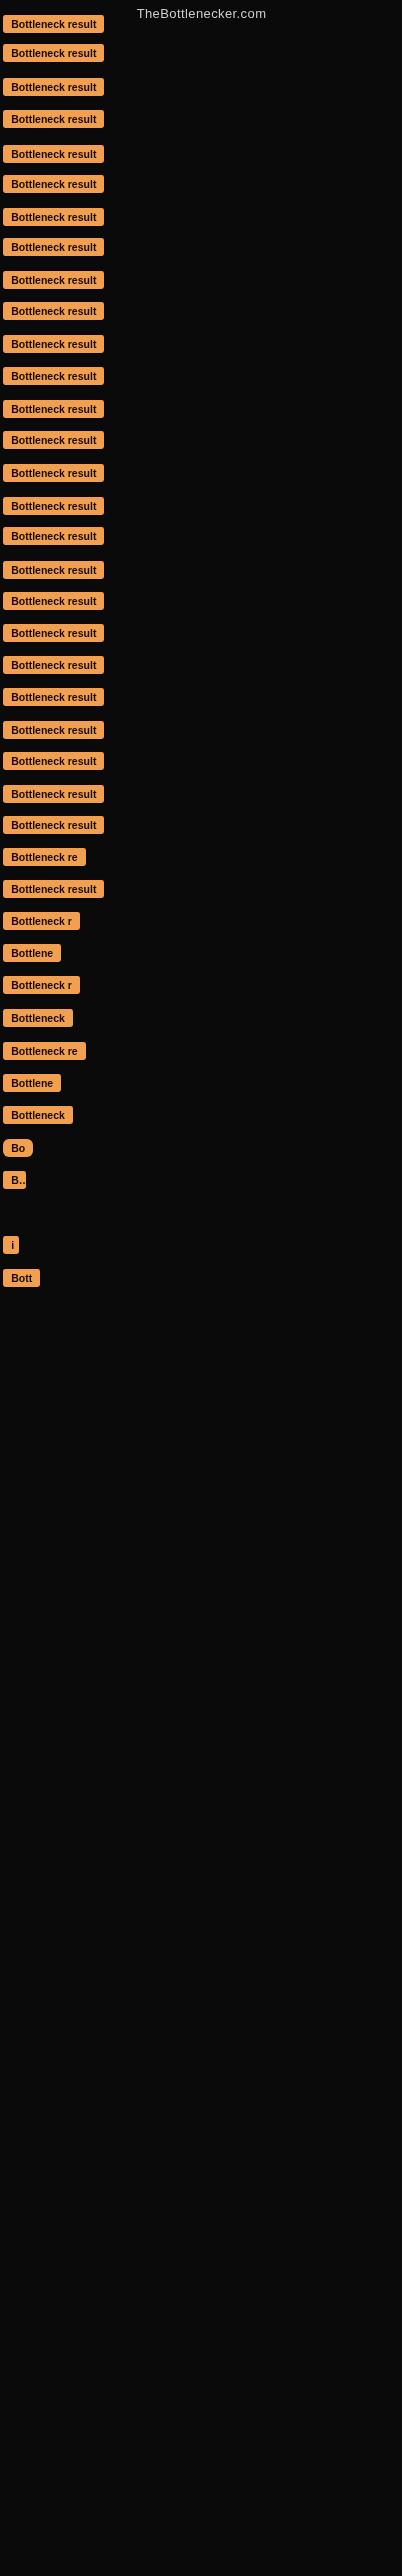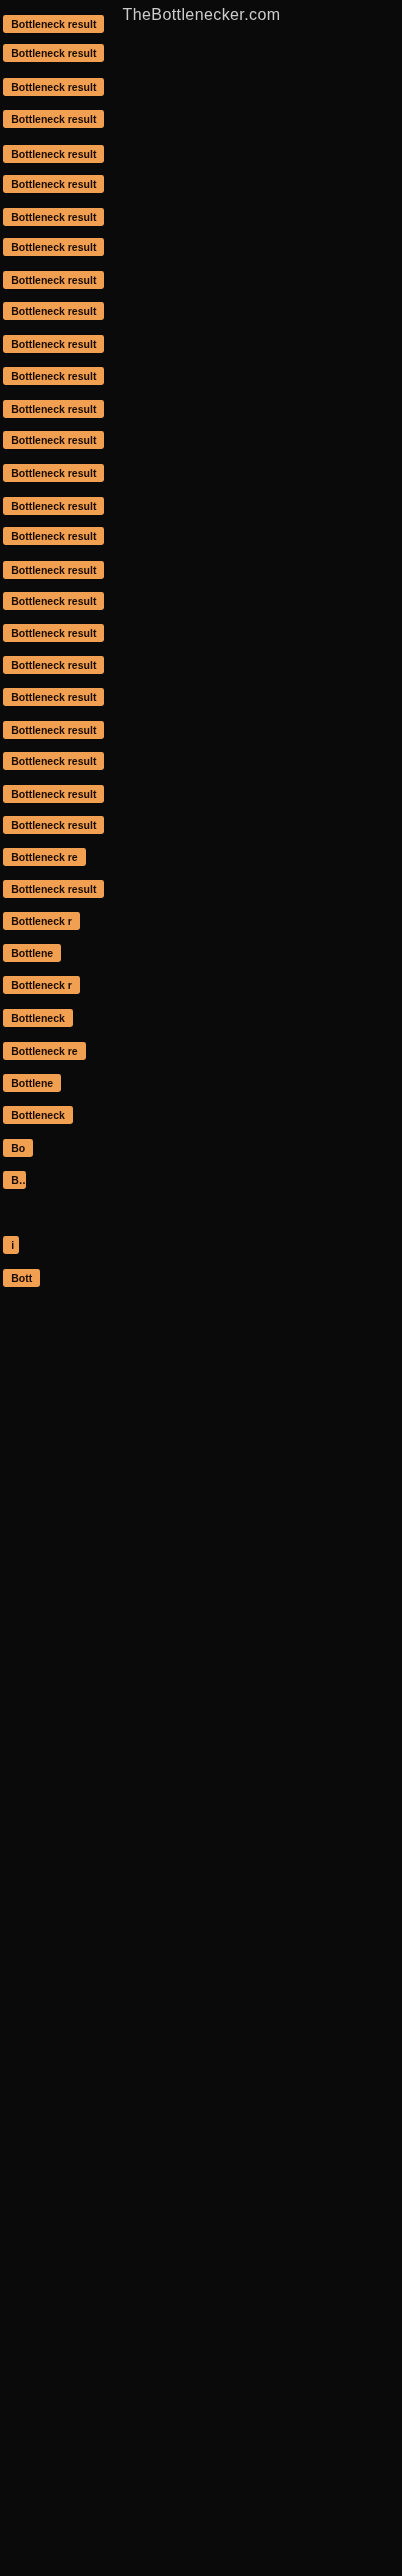--- a/index.html
+++ b/index.html
@@ -12,21 +12,21 @@
       width: 403px;
       min-height: 2576px;
       background-color: #0a0a0a;
       font-family: Arial, sans-serif;
       position: relative;
     }
 
     .site-title {
       text-align: center;
       color: #cccccc;
-      font-size: 16px;
+      font-size: 13px;
       padding: 6.4px 0 3.2px 0;
       letter-spacing: 0.4px;
     }
 
     .bottleneck-label {
       display: inline-block;
       background-color: #f0a050;
       color: #1a0a00;
       font-size: 10.5px;
       font-weight: bold;
@@ -144,21 +144,21 @@
       <div style="position: absolute; left: 3.2px; top: 1042px; display: flex; align-items: center;">
         <span class="bottleneck-label" style="max-width: 95px;">Bottleneck re</span>
       </div>
       <div style="position: absolute; left: 3.2px; top: 1074px; display: flex; align-items: center;">
         <span class="bottleneck-label" style="max-width: 69px;">Bottlene</span>
       </div>
       <div style="position: absolute; left: 3.2px; top: 1106px; display: flex; align-items: center;">
         <span class="bottleneck-label" style="max-width: 79px;">Bottleneck</span>
       </div>
       <div style="position: absolute; left: 3.2px; top: 1139px; display: flex; align-items: center;">
-        <span class="bottleneck-label" style="max-width: 35px;">Bo</span>
+        <span class="bottleneck-label" style="max-width: 35px; border-radius: 6px;">Bo</span>
       </div>
       <div style="position: absolute; left: 3.2px; top: 1171px; display: flex; align-items: center;">
         <span class="bottleneck-label" style="max-width: 22.5px;">B</span>
       </div>
       <div style="position: absolute; left: 3.2px; top: 1204px; display: flex; align-items: center;"></div>
       <div style="position: absolute; left: 3.2px; top: 1236px; display: flex; align-items: center;">
         <span class="bottleneck-label" style="max-width: 16px;">i</span>
       </div>
       <div style="position: absolute; left: 3.2px; top: 1269px; display: flex; align-items: center;">
         <span class="bottleneck-label" style="max-width: 42px;">Bott</span>

